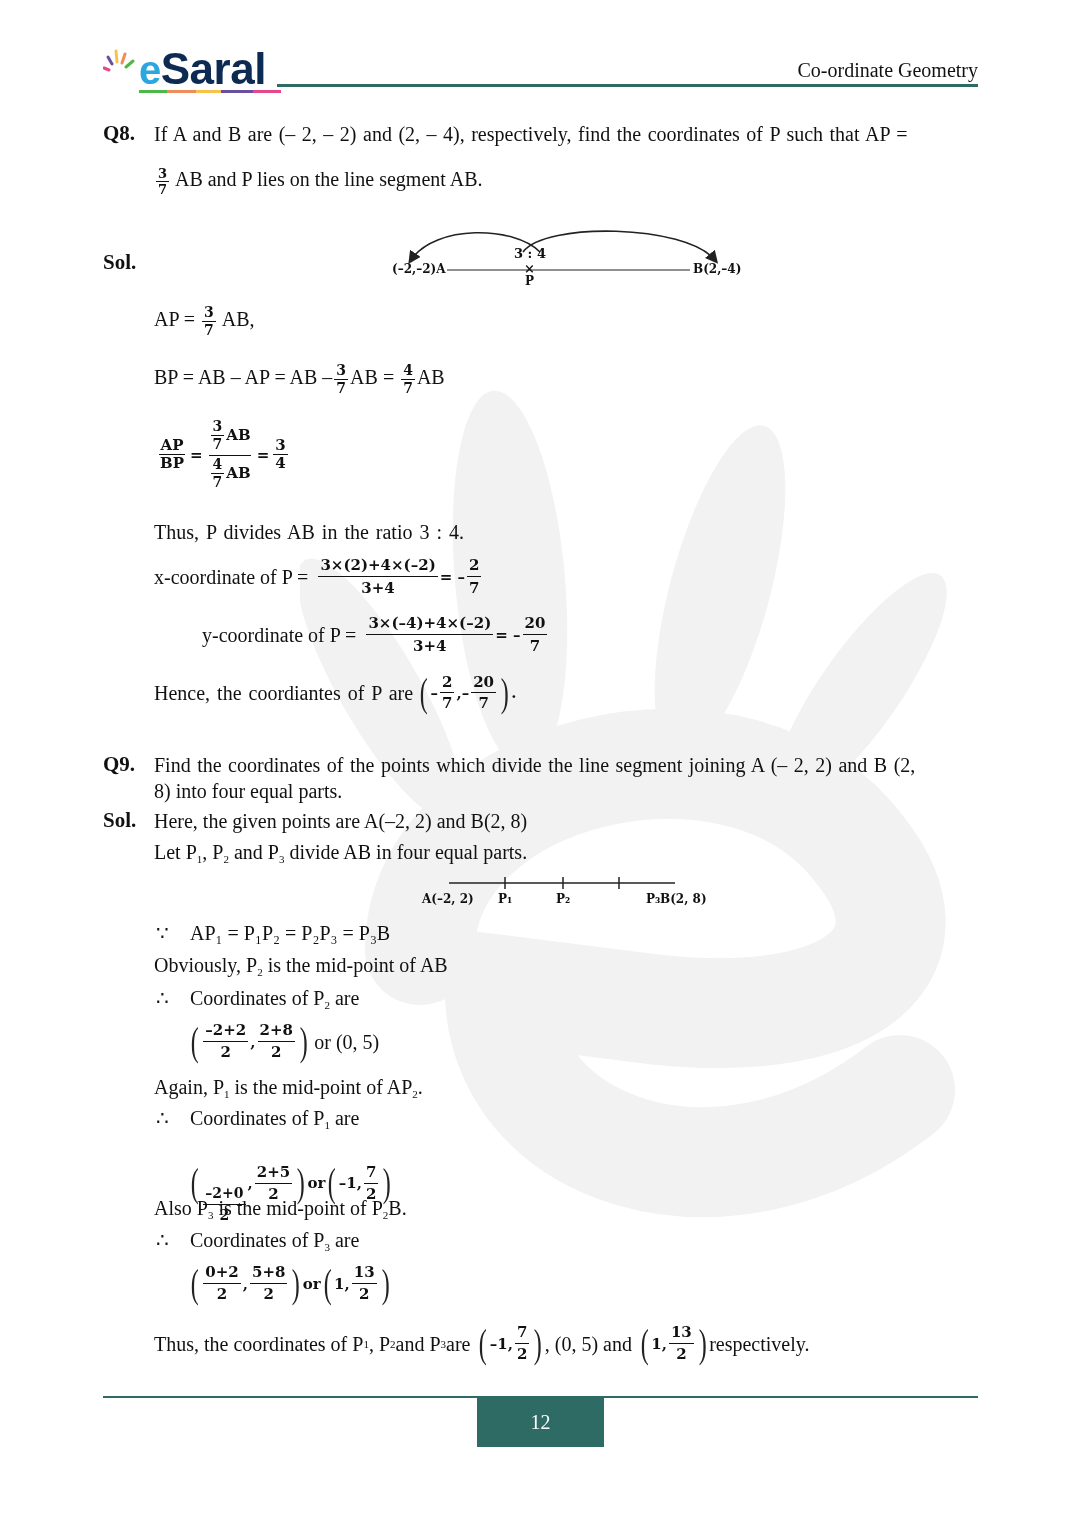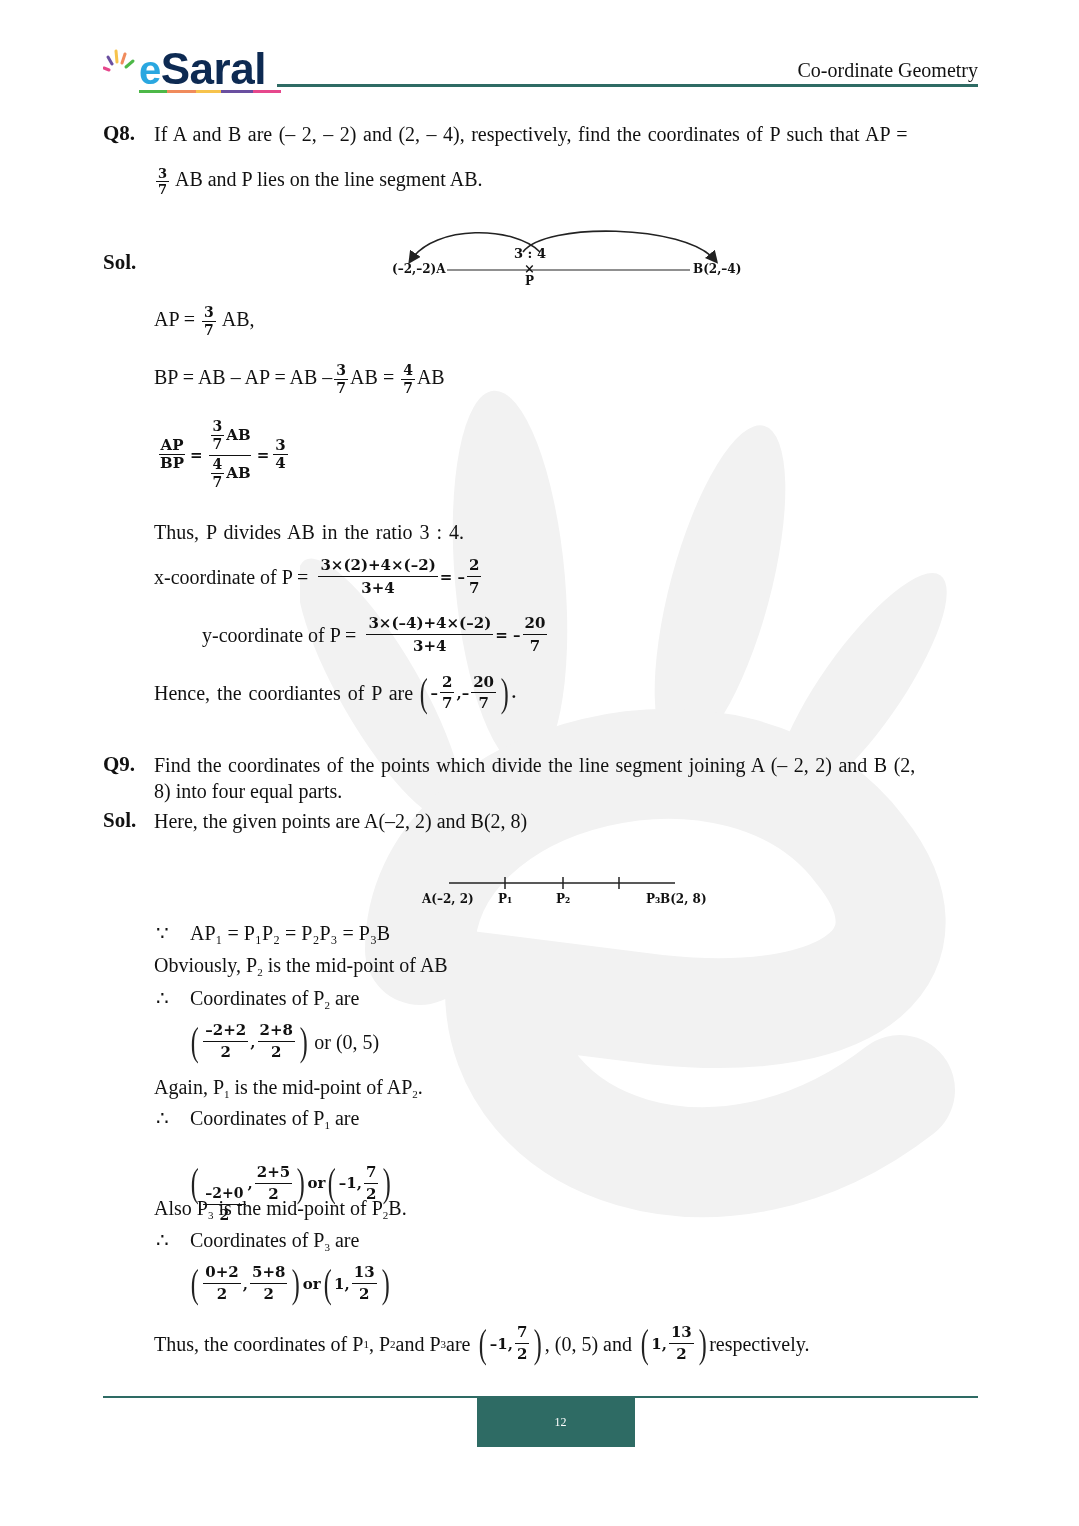--- a/index.html
+++ b/index.html
@@ -22,21 +22,21 @@
   .q-label { font-weight:700; font-size:21px; }
   .txt { font-size:20px; line-height:24px; white-space:nowrap; }
   .frac { display:inline-flex; flex-direction:column; align-items:center; vertical-align:middle; font-weight:700; font-family:"DejaVu Serif", serif; font-size:14px; line-height:17px; margin:0 2px; }
   .frac .num { border-bottom:1.5px solid #111; padding:0 2px; }
   .frac .den { padding:0 2px; }
   .paren { font-size:40px; font-weight:300; line-height:40px; vertical-align:middle; display:inline-block; transform:scaleX(0.6); color:#222; }
   .mb { font-family:"DejaVu Serif", serif; font-weight:700; font-size:15px; }
   sub { font-size:11px; vertical-align:-4px; }
 
   .footer-rule { left:103px; top:1396px; width:875px; height:2px; background:#2e6b64; }
-  .page-box { left:477px; top:1398px; width:149px; height:49px; background:#2e6b64; color:#fff; font-size:12px; display:flex; align-items:center; justify-content:center;padding-left:9px; }
+  .page-box { left:477px; top:1398px; width:127px; height:49px; background:#2e6b64; color:#fff; font-size:20px; display:flex; align-items:center; justify-content:center; }
 </style>
 </head>
 <body>
 
 <svg class="watermark" viewBox="0 0 700 1000">
   <g fill="#f2f2f2">
     <ellipse cx="210" cy="190" rx="55" ry="190" transform="rotate(-5 210 190)"></ellipse>
     <ellipse cx="420" cy="200" rx="50" ry="170" transform="rotate(15 420 200)"></ellipse>
     <ellipse cx="560" cy="300" rx="40" ry="140" transform="rotate(35 560 300)"></ellipse>
     <ellipse cx="80" cy="300" rx="40" ry="150" transform="rotate(-30 80 300)"></ellipse>
@@ -184,20 +184,23 @@
       </span>
     <span class="paren">)</span>
       <span class="mb">.</span>
   </div>
 
   <div class="abs q-label" style="left:103px;top:752px;">Q9.</div>
   <div class="abs txt" style="left:154px;top:753px;word-spacing:1.5px;">Find the coordinates of the points which divide the line segment joining A (– 2, 2) and B (2,</div>
   <div class="abs txt" style="left:154px;top:779px;">8) into four equal parts.</div>
   <div class="abs q-label" style="left:103px;top:808px;">Sol.</div>
   <div class="abs txt" style="left:154px;top:809px;">Here, the given points are A(–2, 2) and B(2, 8)</div>
+  <div class="abs txt" style="left:154px;top:840px;">
+    <span>Let P</span><sub>1</sub><span>, P</span><sub>2</sub><span> and P</span><sub>3</sub><span> divide AB in four equal parts.</span>
+  </div>
 
   <div class="abs" style="left:420px;top:874px;width:300px;height:40px;">
     <svg width="300" height="40">
       <line x1="29" y1="9" x2="255" y2="9" stroke="#222" stroke-width="1.5"></line>
       <line x1="85" y1="3" x2="85" y2="15" stroke="#222" stroke-width="1.5"></line>
       <line x1="143" y1="3" x2="143" y2="15" stroke="#222" stroke-width="1.5"></line>
       <line x1="199" y1="3" x2="199" y2="15" stroke="#222" stroke-width="1.5"></line>
     </svg>
     <div class="abs mb" style="left:2px;top:18px;font-size:12px;">A(–2, 2)</div>
     <div class="abs mb" style="left:78px;top:18px;font-size:12px;">P₁</div>

